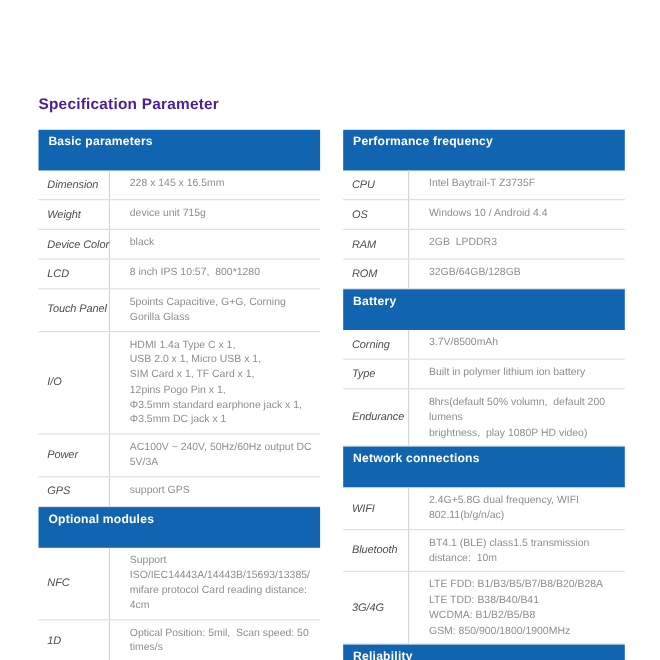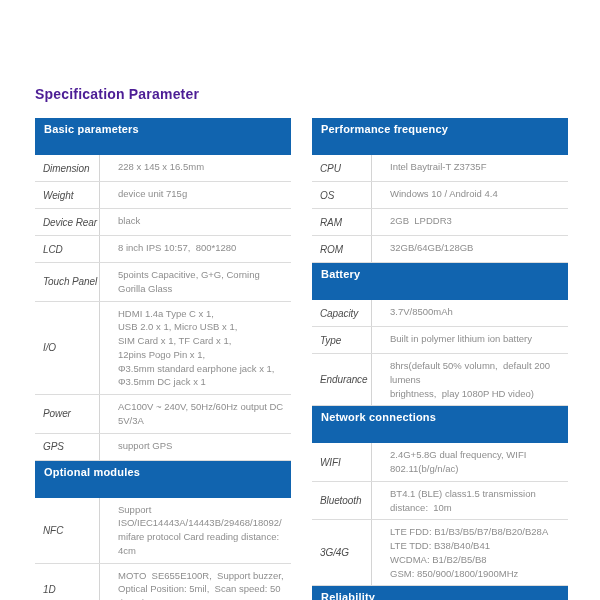--- a/index.html
+++ b/index.html
@@ -47,21 +47,21 @@
             <div class="value-line">228 x 145 x 16.5mm</div>
           </div>
         </div>
         <div class="spec-row">
           <div class="row-label">Weight</div>
           <div class="row-value">
             <div class="value-line">device unit 715g</div>
           </div>
         </div>
         <div class="spec-row">
-          <div class="row-label">Device Rear</div>
+          <div class="row-label">Device Color</div>
           <div class="row-value">
             <div class="value-line">black</div>
           </div>
         </div>
         <div class="spec-row">
           <div class="row-label">LCD</div>
           <div class="row-value">
             <div class="value-line">8 inch IPS 10:57,  800*1280</div>
           </div>
         </div>
@@ -91,28 +91,27 @@
         <div class="spec-row">
           <div class="row-label">GPS</div>
           <div class="row-value">
             <div class="value-line">support GPS</div>
           </div>
         </div>
         <div class="section-header">Optional modules</div>
         <div class="spec-row">
           <div class="row-label">NFC</div>
           <div class="row-value">
-            <div class="value-line">Support ISO/IEC14443A/14443B/29468/18092/</div>
+            <div class="value-line">Support ISO/IEC14443A/14443B/15693/13385/</div>
             <div class="value-line">mifare protocol Card reading distance:  4cm</div>
           </div>
         </div>
         <div class="spec-row">
           <div class="row-label">1D</div>
           <div class="row-value">
-            <div class="value-line">MOTO  SE655E100R,  Support buzzer,</div>
             <div class="value-line">Optical Position: 5mil,  Scan speed: 50 times/s</div>
           </div>
         </div>
       </div>
     <div class="col col-right" id="right-col">
         <div class="section-header">Performance frequency</div>
         <div class="spec-row">
           <div class="row-label">CPU</div>
           <div class="row-value">
             <div class="value-line">Intel Baytrail-T Z3735F</div>
@@ -131,21 +130,21 @@
           </div>
         </div>
         <div class="spec-row">
           <div class="row-label">ROM</div>
           <div class="row-value">
             <div class="value-line">32GB/64GB/128GB</div>
           </div>
         </div>
         <div class="section-header">Battery</div>
         <div class="spec-row">
-          <div class="row-label">Capacity</div>
+          <div class="row-label">Corning</div>
           <div class="row-value">
             <div class="value-line">3.7V/8500mAh</div>
           </div>
         </div>
         <div class="spec-row">
           <div class="row-label">Type</div>
           <div class="row-value">
             <div class="value-line">Built in polymer lithium ion battery</div>
           </div>
         </div>

